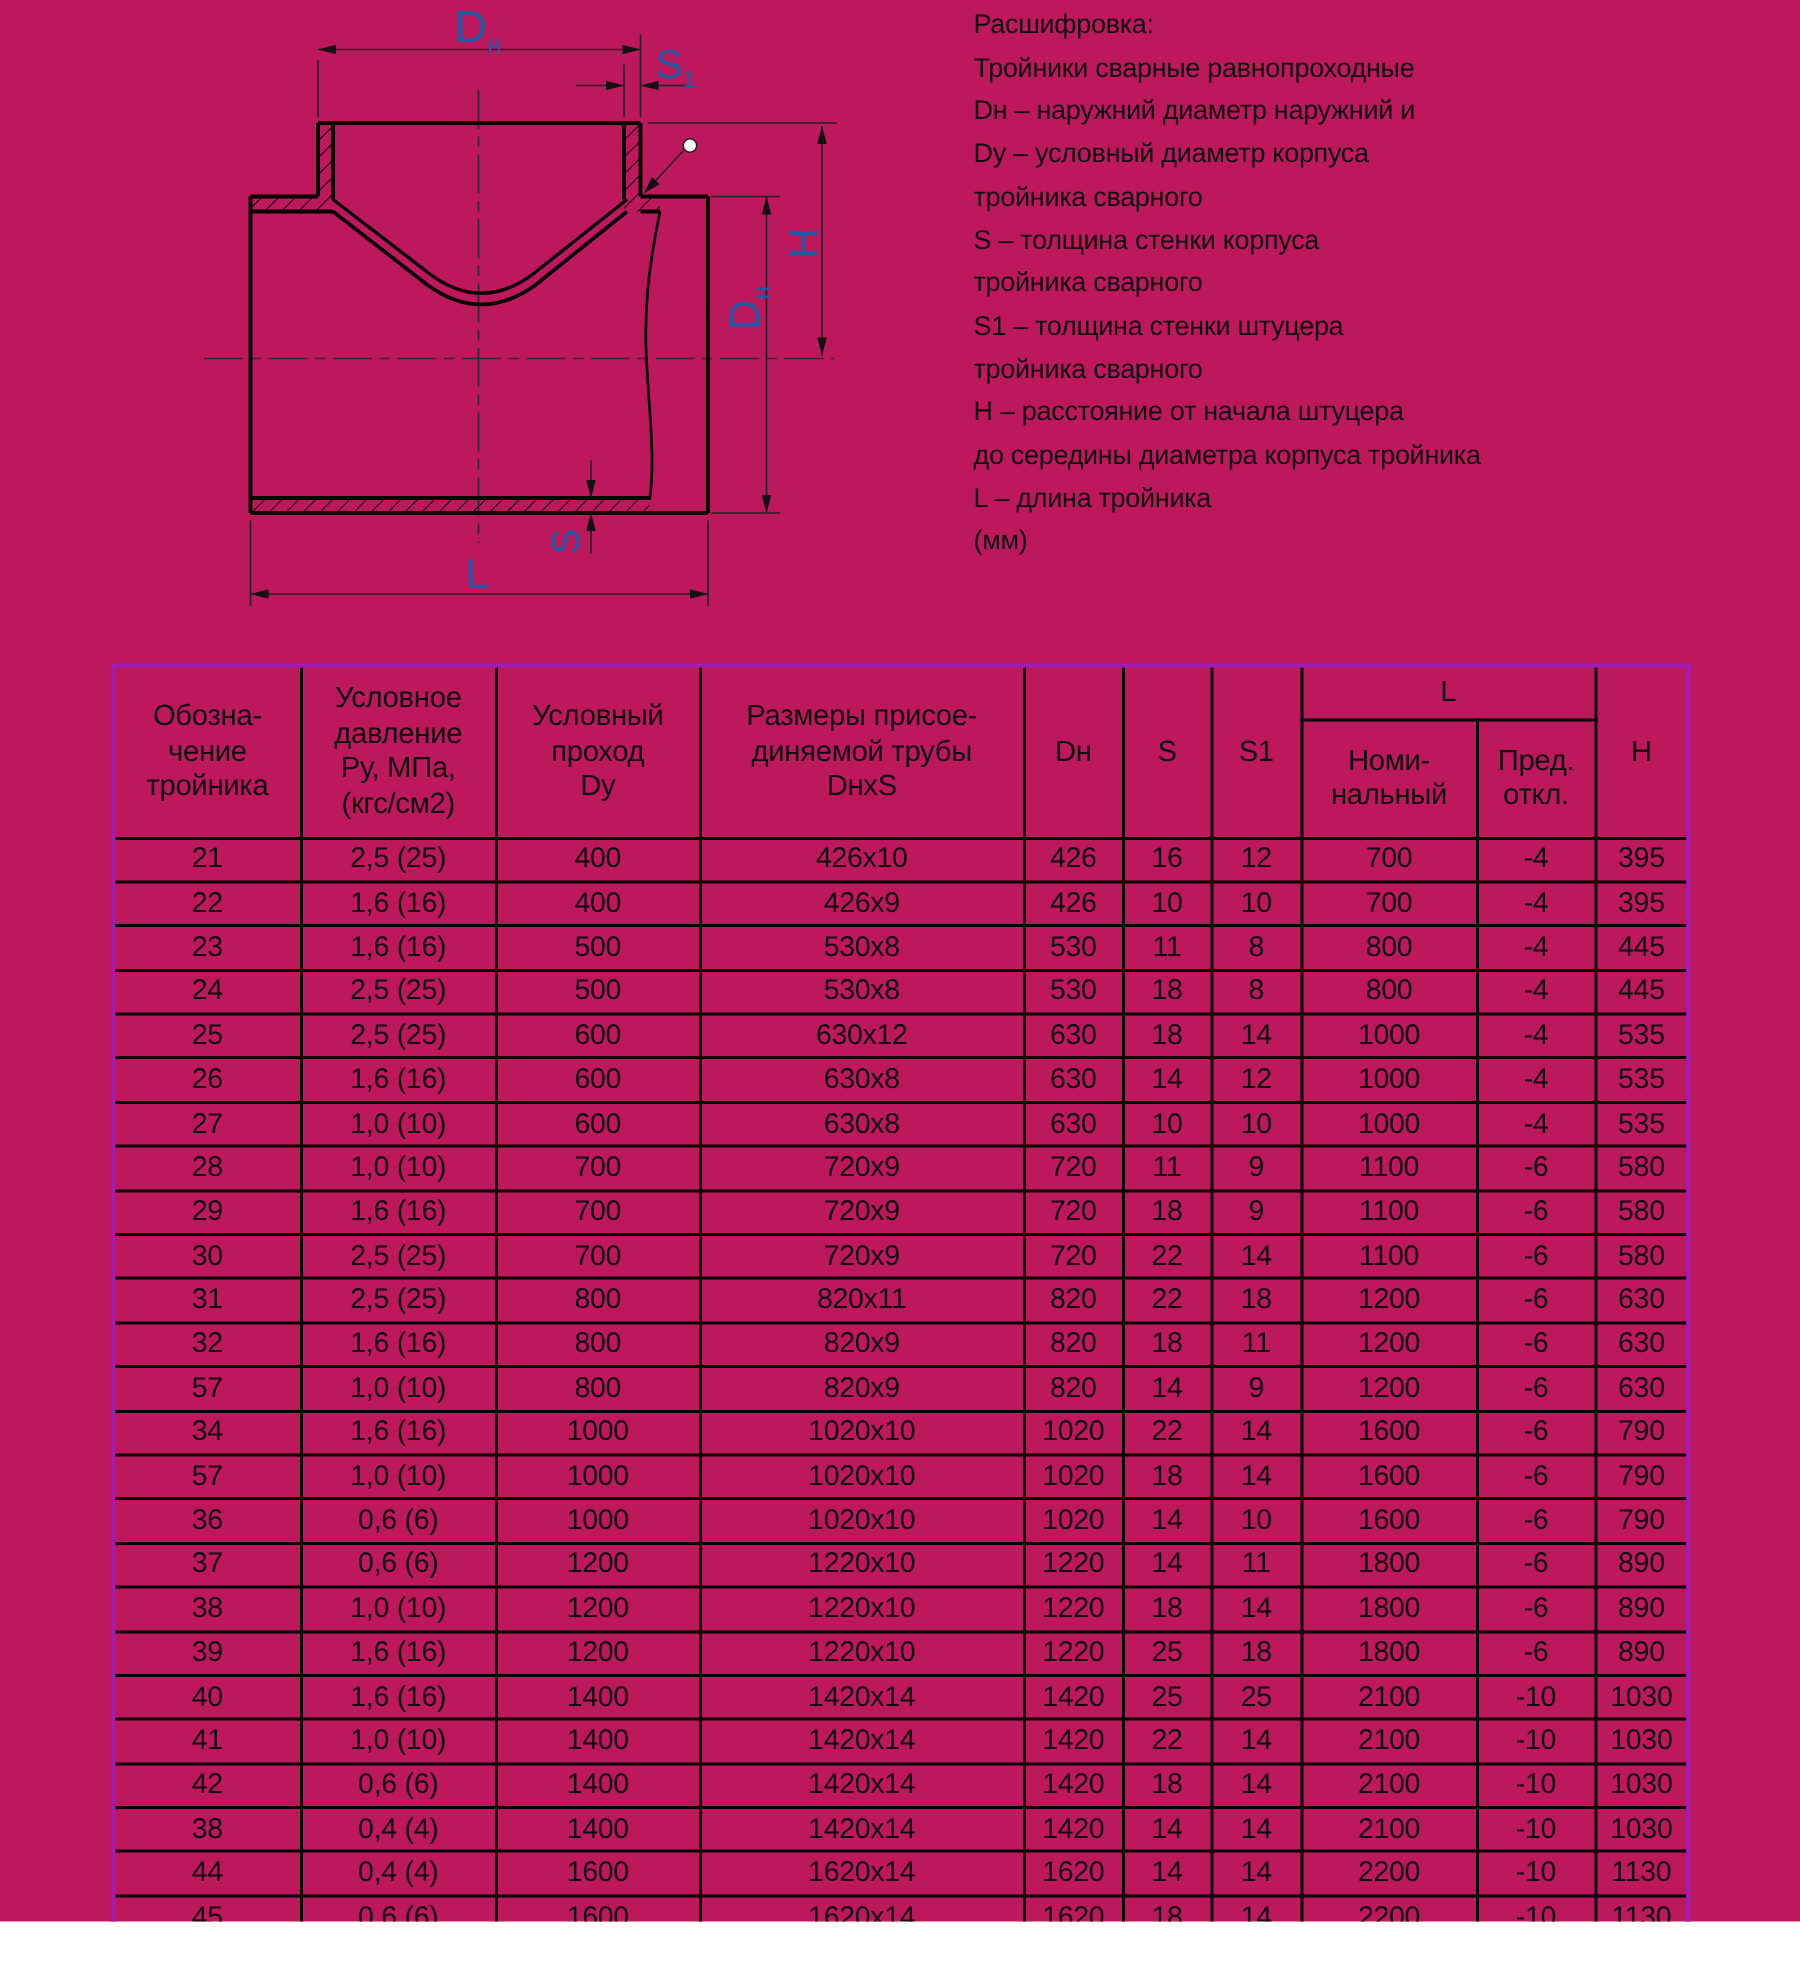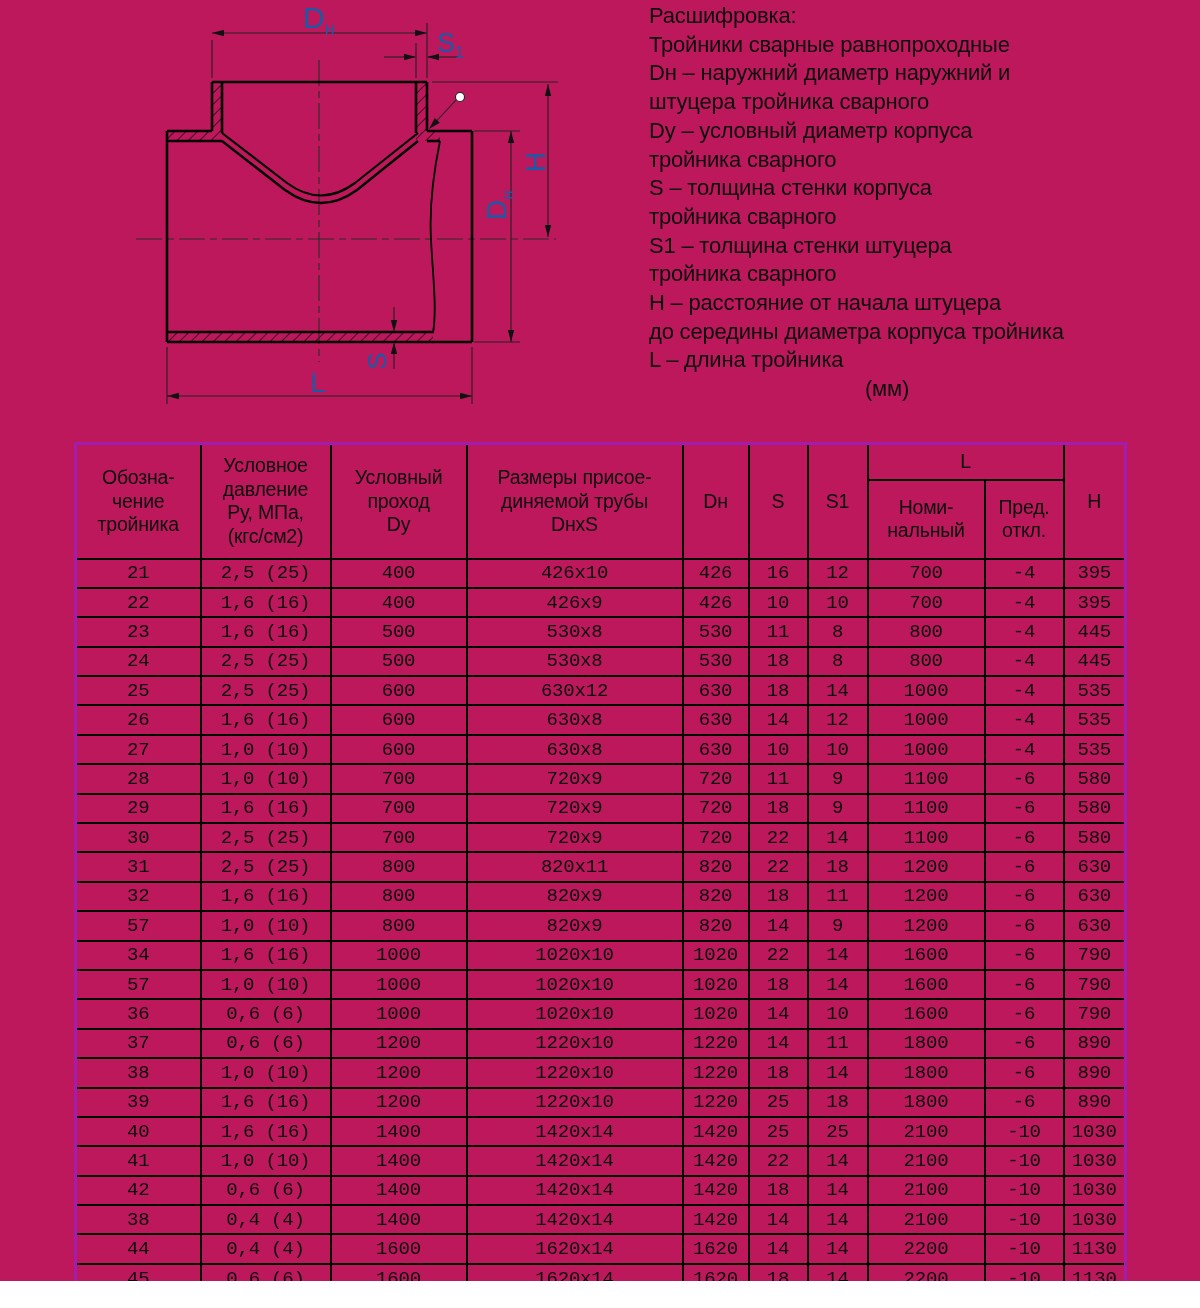--- a/index.html
+++ b/index.html
@@ -6,39 +6,39 @@
   body { background:#ffffff; }
   .page {
     position:relative; width:1200px; height:1281px; background:#be185d;
     font-family:"Liberation Sans", sans-serif; color:#0d0d0d; overflow:hidden;
   }
   
   .drawing-wrap { position:absolute; left:0; top:0; width:640px; height:418px; }
   
   .legend {
     position:absolute; left:649px; top:2px; width:488px;
-    font-size:22px; line-height:28.7px; color:#0c0c0c; letter-spacing:-0.2px;
+    font-size:18px; line-height:28.7px; color:#0c0c0c; letter-spacing:-0.2px;
   }
-  .legend .units { text-align:center; padding-right:12px; }
+  .legend .units { text-align:left; padding-right:12px; }
   
   table.spec {
     position:absolute; left:74px; top:442px; width:1052px;
     border-collapse:collapse; table-layout:fixed;
     border:3px solid #a21caf;
   }
   table.spec th, table.spec td {
     border:2px solid #000; text-align:center; vertical-align:middle;
     padding:0; color:#0c0c0c; letter-spacing:-0.2px;
   }
   table.spec thead th {
     font-weight:normal; font-size:19.5px; line-height:23.5px; white-space:pre-line;
   }
   table.spec tr.hrow-top { height:36px; }
   table.spec tr.hrow-sub { height:79px; }
-  table.spec tbody tr { height:29.4px;font-family:Liberation Mono, monospace; }
+  table.spec tbody tr { height:29.4px; }
   table.spec tbody td { font-size:19px; }
 </style>
 </head>
 <body>
 
 <div class="page">
 
   <div class="drawing-wrap">
     <svg width="640" height="418" viewBox="0 0 640 418">
       <defs>
@@ -123,21 +123,20 @@
         <text x="318" y="392" font-size="28" text-anchor="middle">L</text>
         <text x="377" y="370" font-size="26" text-anchor="middle" transform="rotate(-90 377 361)">S</text>
       </g>
     </svg>
   </div>
 
   <div class="legend">
     <div>Расшифровка:</div>
     <div>Тройники сварные равнопроходные</div>
     <div>Dн – наружний диаметр наружний и</div>
-    <div>штуцера тройника сварного</div>
     <div>Dy – условный диаметр корпуса</div>
     <div>тройника сварного</div>
     <div>S – толщина стенки корпуса</div>
     <div>тройника сварного</div>
     <div>S1 – толщина стенки штуцера</div>
     <div>тройника сварного</div>
     <div>H – расстояние от начала штуцера</div>
     <div>до середины диаметра корпуса тройника</div>
     <div>L – длина тройника</div>
     <div class="units">(мм)</div>

